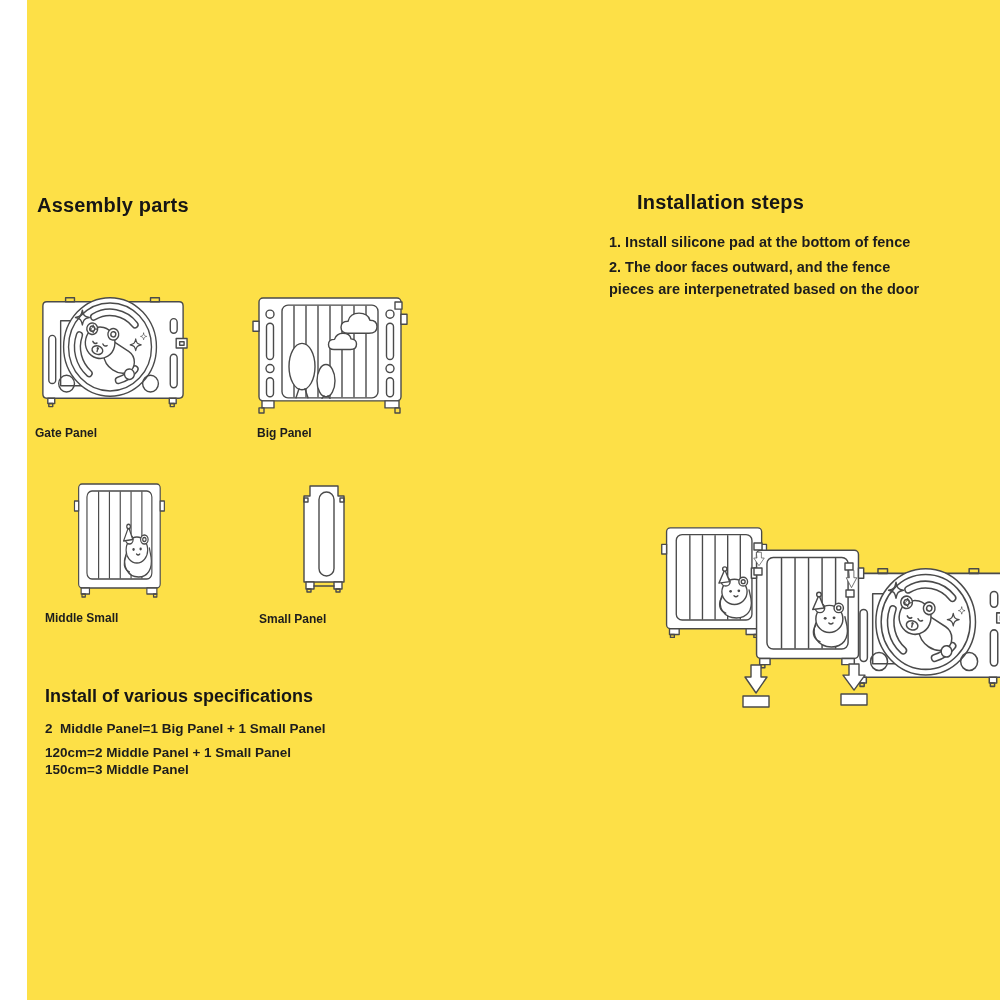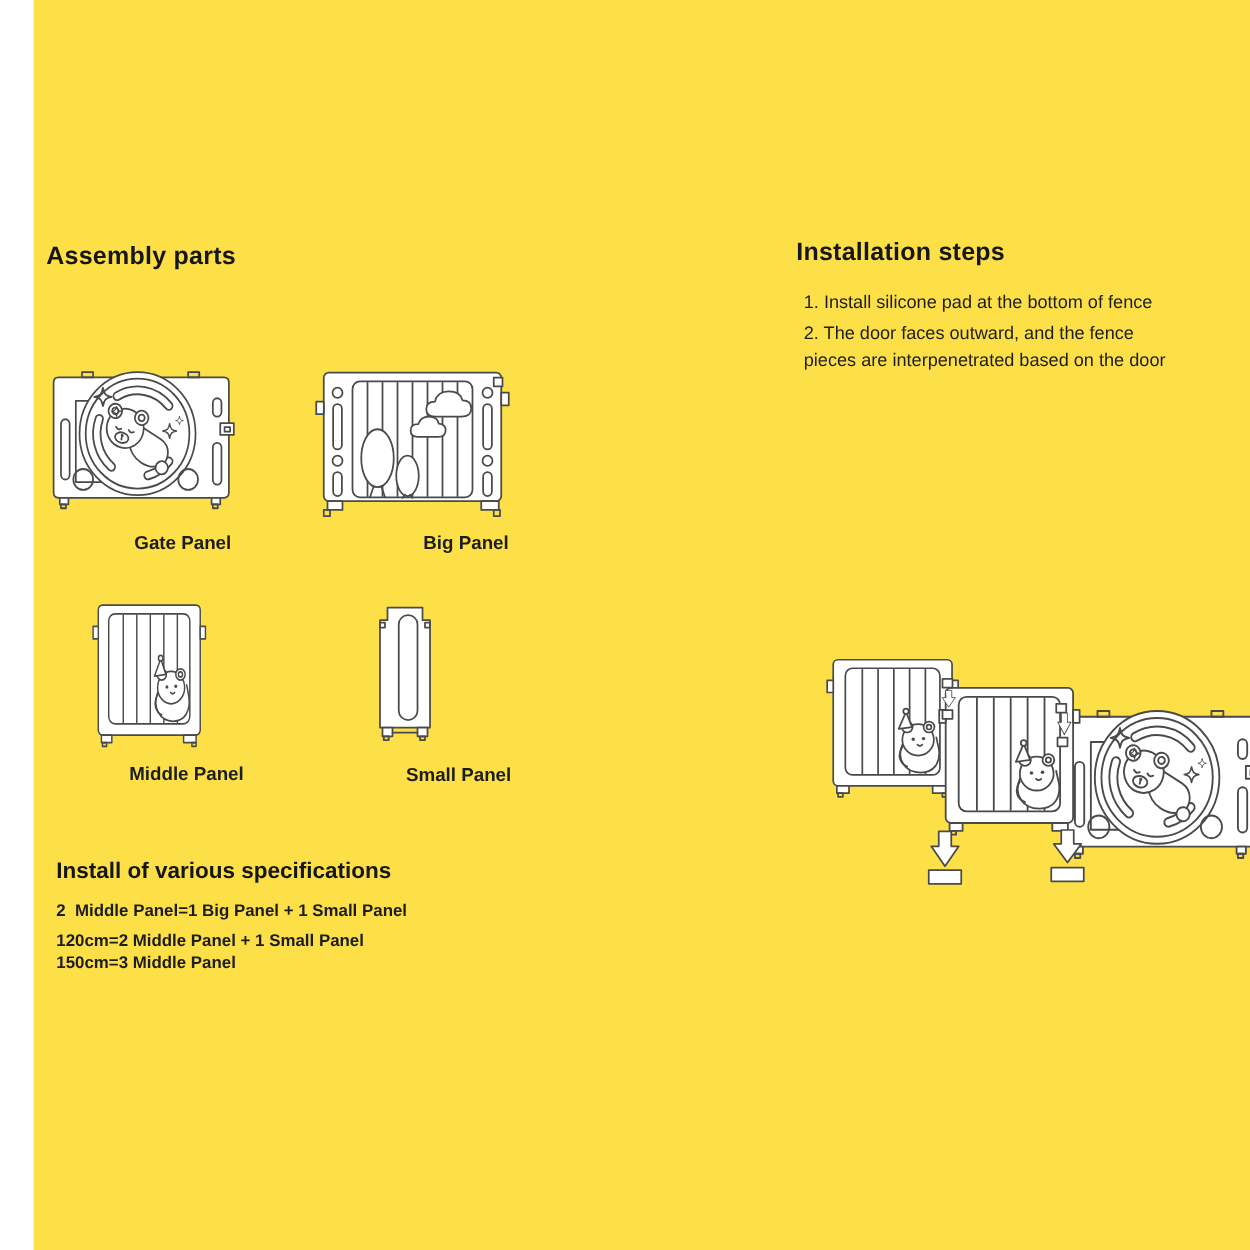--- a/index.html
+++ b/index.html
@@ -2,21 +2,21 @@
 <html><head>
 <meta charset="utf-8">
 <style>
   html,body{margin:0;padding:0;background:#ffffff;}
   body{font-family:"Liberation Sans", sans-serif;color:#1c1c1c;}
   .canvas{position:relative;width:1000px;height:1000px;background:#fde047;overflow:hidden;margin-left:27px;}
   .abs{position:absolute;}
   .title{font-size:20px;font-weight:700;letter-spacing:0.2px;color:#161616;}
   .steps{width:345px;font-size:14.5px;line-height:22px;color:#1d1d1d;}
   .step{white-space:pre-line;margin-bottom:3px;}
-  .panel-label{font-size:15px;font-weight:700;text-align:right;width:150px;color:#1d1d1d;}
+  .panel-label{font-size:12px;font-weight:700;text-align:left;width:150px;color:#1d1d1d;}
   .spec-title{font-size:18px;font-weight:600;color:#161616;}
   .spec-eq{font-size:13.5px;font-weight:700;white-space:pre-wrap;color:#1d1d1d;}
   .spec-lines{font-size:13.5px;font-weight:700;line-height:16.8px;color:#1d1d1d;}
   .spec-lines div{white-space:pre-wrap;}
   
   svg{display:block;overflow:visible;}
   .ln{fill:none;stroke:#4a4a4a;stroke-width:1.4;stroke-linecap:round;stroke-linejoin:round;}
   .wh{fill:#ffffff;stroke:#4a4a4a;stroke-width:1.4;stroke-linecap:round;stroke-linejoin:round;}
   .fl{fill:#4a4a4a;stroke:none;}
   .slot{fill:none;stroke:#4a4a4a;stroke-width:7.5;stroke-linecap:round;}
@@ -152,36 +152,36 @@
   <div class="abs panel-label" style="left:8px;top:426px;">Gate Panel</div>
 
   <svg class="abs" style="left:218px;top:292px;" width="170" height="127" viewBox="0 0 170 126" preserveAspectRatio="none">
     <use href="#shape-big"></use>
   </svg>
   <div class="abs panel-label" style="left:230px;top:426px;">Big Panel</div>
 
   <svg class="abs" style="left:40px;top:478px;" width="104" height="124" viewBox="0 0 125 124" preserveAspectRatio="none">
     <use href="#shape-middle"></use>
   </svg>
-  <div class="abs panel-label" style="left:18px;top:611px;">Middle Panel</div>
+  <div class="abs panel-label" style="left:18px;top:611px;">Middle Small</div>
 
   <svg class="abs" style="left:262px;top:478px;" width="70" height="124" viewBox="0 0 70 124" preserveAspectRatio="none">
     <use href="#shape-small"></use>
   </svg>
   <div class="abs panel-label" style="left:232px;top:612px;">Small Panel</div>
 
   <div class="abs spec-title" style="left:18px;top:686px;">Install of various specifications</div>
   <div class="abs spec-eq" style="left:18px;top:721px;">2  Middle Panel=1 Big Panel + 1 Small Panel</div>
   <div class="abs spec-lines" style="left:18px;top:745px;">
     <div>120cm=2 Middle Panel + 1 Small Panel</div>
     <div>150cm=3 Middle Panel</div>
   </div>
 
   <div class="abs title" style="left:610px;top:191px;">Installation steps</div>
-  <div class="abs steps" style="left:616px;top:231px;">
+  <div class="abs steps" style="left:582px;top:231px;font-weight:bold;">
     <div class="step">1. Install silicone pad at the bottom of fence</div>
     <div class="step">2. The door faces outward, and the fence
 pieces are interpenetrated based on the door</div>
   </div>
 
   <svg class="abs" style="left:608px;top:513px;" width="390" height="200" viewBox="0 0 390 200">
     <use href="#shape-middle" transform="translate(18 9) scale(0.97)"></use>
     <use href="#shape-gate" transform="translate(208 40) scale(1.06 1.13)"></use>
     <use href="#shape-middle" transform="translate(107 31) scale(1.04)"></use>
     <rect class="wh" x="119" y="30" width="8" height="7"></rect>

